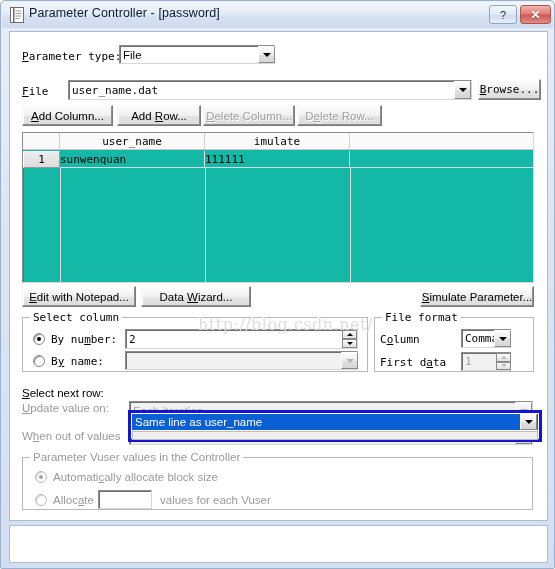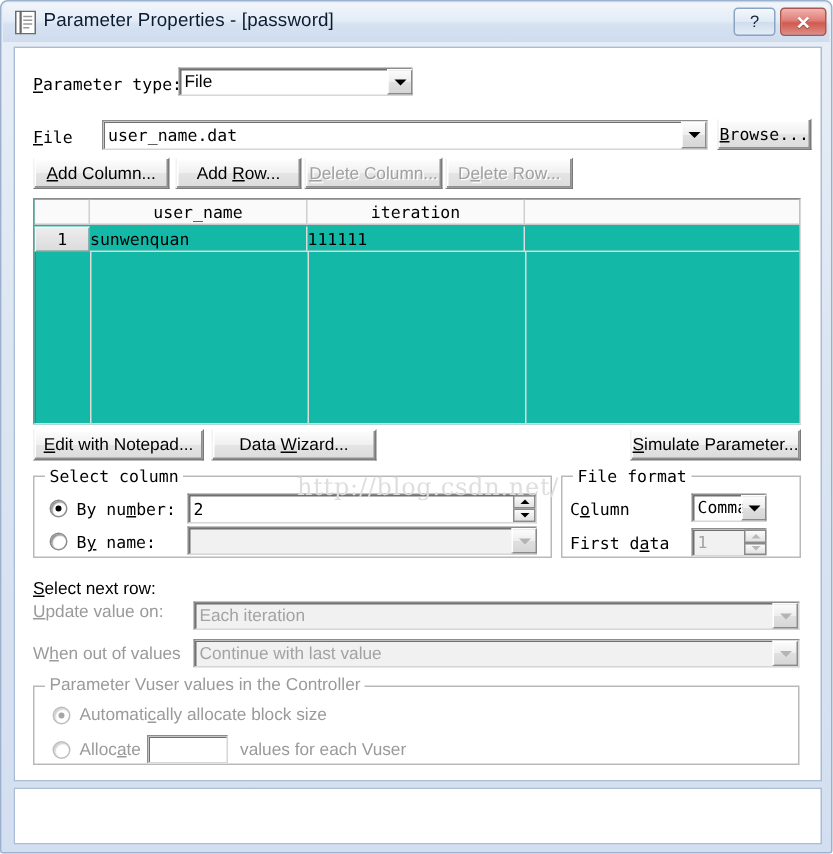--- a/index.html
+++ b/index.html
@@ -338,21 +338,21 @@
 
   <div id="titlebar">
     <svg id="title-icon" viewBox="0 0 14 16">
       <rect x="0.5" y="0.5" width="3" height="15" fill="#ffffff" stroke="#6b6b6b"></rect>
       <rect x="4" y="0.5" width="9.5" height="15" fill="#ffffff" stroke="#6b6b6b"></rect>
       <line x1="5.5" y1="4" x2="11.5" y2="4" stroke="#9a9a9a"></line>
       <line x1="5.5" y1="6.5" x2="11.5" y2="6.5" stroke="#9a9a9a"></line>
       <line x1="5.5" y1="9" x2="11.5" y2="9" stroke="#9a9a9a"></line>
       <line x1="5.5" y1="11.5" x2="9.5" y2="11.5" stroke="#9a9a9a"></line>
     </svg>
-    <div id="title-text">Parameter Properties - [password]</div>
+    <div id="title-text">Parameter Controller - [password]</div>
     <div class="cap-btn" id="help-btn">?</div>
     <div class="cap-btn" id="close-btn">✕</div>
   </div>
 
   <div id="client">
 
     <div class="lbl" style="left:12px; top:18px;">
       <span class="u">P</span><span>arameter type:</span>
     </div>
     <div class="field field-ui" style="left:109px; top:13px; width:156px; height:19px;">File</div>
@@ -380,21 +380,21 @@
       <span>D<span class="u">e</span>lete Row...</span>
     </div>
 
     <div id="grid">
       <div id="grid-head">
         <div class="gcol" style="left:0px; width:37px;"></div>
         <div class="gcol" style="left:37px; width:145px;">
           <span>user_name</span>
         </div>
         <div class="gcol" style="left:182px; width:145px;">
-          <span>iteration</span>
+          <span>imulate</span>
         </div>
         <div class="gcol" style="left:327px; width:185px; border-right:none;"></div>
       </div>
 
       <div id="grid-row">
         <div id="row-hdr">1</div>
         <div class="gcell" style="left:37px; width:145px;">sunwenquan</div>
         <div class="gcell" style="left:182px; width:145px;">111111</div>
       </div>
 
@@ -475,20 +475,25 @@
       <span>Automati<span class="u">c</span>ally allocate block size</span>
     </div>
 
     <div class="radio radio-dis" style="left:25px; top:462px;"></div>
     <div class="lbl-ui lbl-dis" style="left:43px; top:462px;">
       <span>Alloc<span class="u">a</span>te</span>
     </div>
     <div class="field field-ui field-dis" style="left:88px; top:458px; width:54px; height:19px; background:#ffffff;"></div>
     <div class="lbl-ui lbl-dis" style="left:150px; top:462px;">values for each Vuser</div>
 
+    <div id="focus-combo">
+      <div id="focus-combo-inner">Same line as user_name</div>
+      <div class="drop" id="focus-combo-drop"></div>
+      <div id="focus-combo-lower"></div>
+    </div>
 
     <div id="wm-csdn">http://blog.csdn.net/</div>
 
   </div>
 
   <div id="footer-area">
     
   </div>
 
 </div>

